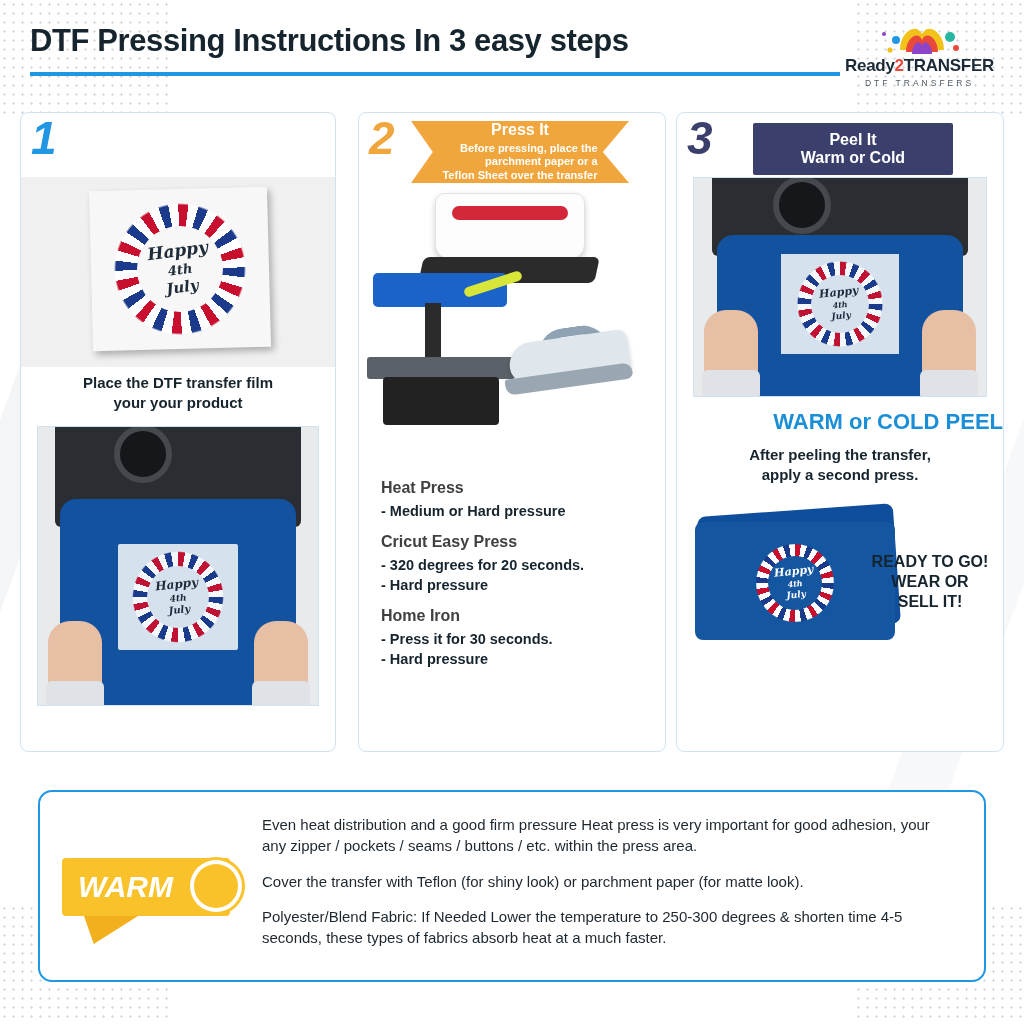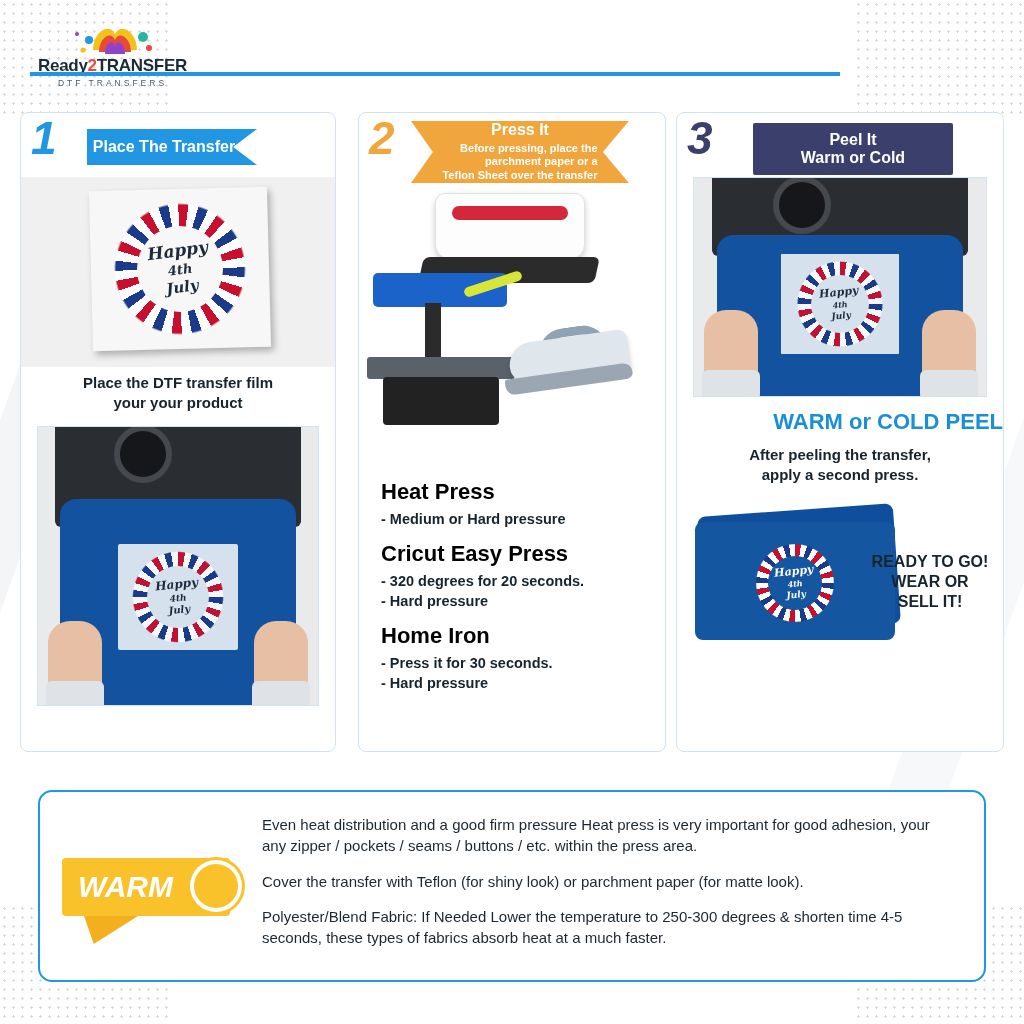--- a/index.html
+++ b/index.html
@@ -168,21 +168,21 @@
     border:9px solid #8fa3b5; border-bottom:none; border-radius:30px 30px 0 0;
     transform:rotate(-8deg);
   }
   .iron-sole {
     position:absolute; left:-4px; top:44px; width:128px; height:16px;
     background:#9aa7b3; border-radius:6px 20px 14px 20px; transform:rotate(-8deg);
   }
 
   
   .settings { padding:8px 20px 0 22px; }
-  .set-h { color:#000000; font-size:22px; font-weight:bold; margin:14px 0 6px; }
+  .set-h { color:#404040; font-size:16px; font-weight:bold; margin:14px 0 6px; }
   .set-l { color:#16242e; font-size:14.5px; font-weight:bold; margin:4px 0; }
 
   
   .peel-label {
     text-align:center; color:#1a8fd8; font-size:22px; font-weight:bold;
   }
   .folded {
     position:relative; width:210px; height:150px; margin:0 auto;
   }
   .fold-back { position:absolute; left:6px; top:10px; width:196px; height:120px; background:#0f4e9c; border-radius:8px; transform:rotate(-4deg);}
@@ -225,20 +225,21 @@
 <body>
 
 <div class="dots tl"></div>
 <div class="dots tr"></div>
 <div class="dots bl"></div>
 <div class="dots br"></div>
 <div class="swoosh sw1"></div>
 <div class="swoosh sw2"></div>
 
 <div class="header">
+  <div class="title">DTF Pressing Instructions In 3 easy steps</div>
   <div class="logo">
     <div class="logo-splash">
       <svg width="120" height="38" viewBox="0 0 120 38">
         <path d="M40 30 C40 12, 56 2, 62 14 C68 2, 84 12, 84 30 Z" fill="#f2c21a"></path>
         <path d="M46 32 C46 18, 58 10, 62 20 C66 10, 78 18, 78 32 Z" fill="#e8493a"></path>
         <path d="M52 34 C52 24, 60 18, 62 26 C64 18, 72 24, 72 34 Z" fill="#8e44c9"></path>
         <circle cx="36" cy="20" r="4" fill="#2196e3"></circle>
         <circle cx="90" cy="17" r="5" fill="#28b6a0"></circle>
         <circle cx="30" cy="30" r="2.6" fill="#f2c21a"></circle>
         <circle cx="96" cy="28" r="3" fill="#e8493a"></circle>
@@ -247,21 +248,20 @@
     </div>
     <div class="logo-text"><span>Ready</span><span class="two">2</span><span>TRANSFER</span></div>
     <div class="logo-sub">DTF TRANSFERS</div>
   </div>
 </div>
 <div class="title-rule"></div>
 
 <div class="panel p1">
   <div class="banner">
     <div class="num blue">1</div>
-    <div class="ribbon blue">Place The Transfer</div>
   </div>
 
   <div class="photo" style="position:relative;height:190px;">
     <div class="sheet" style="left:70px; top:12px; width:178px; height:160px;">
       <div class="art">
         <div class="burst" style="width:150px;height:132px;
           background:
             repeating-conic-gradient(from 0deg,#c8102e 0deg 9deg,#ffffff 9deg 18deg,#1b3a8c 18deg 27deg,#ffffff 27deg 36deg);
           -webkit-mask-image:radial-gradient(circle at 50% 50%, #000 64%, transparent 66%);
           mask-image:radial-gradient(circle at 50% 50%, #000 64%, transparent 66%);"></div>

